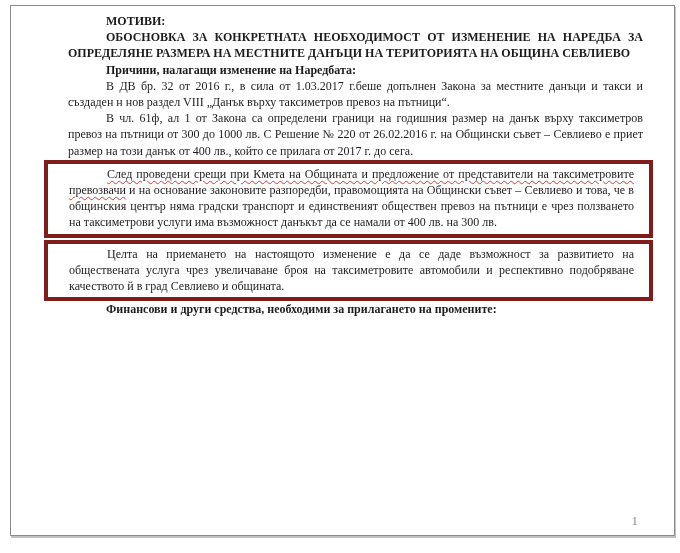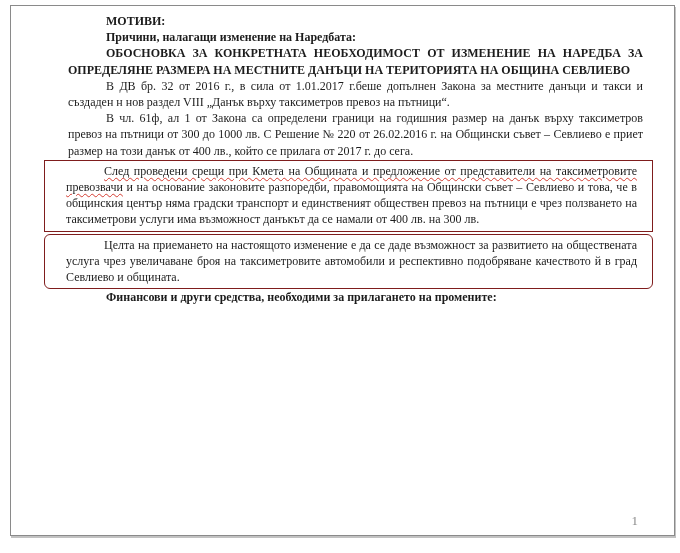--- a/index.html
+++ b/index.html
@@ -37,29 +37,29 @@
     font-size: 12px;
     line-height: 16.2px;
     text-align: justify;
   }
   .content p { margin: 0; text-indent: 38px; }
   .b { font-weight: bold; }
   .title-label { margin-top: 8px; }
   .doc-subtitle { margin-top: 16px; }
   .reasons-heading { margin-top: 21px; }
   .hl-box {
-    border: 1px solid #7f1d1d;
+    border: 4px solid #7f1d1d;
     margin-left: -24px;
     margin-right: -10px;
     padding: 2px 15px 3px 21px;
     margin-top: 1px;
   }
   .hl-box p + p { margin-top: 4px; }
   .goal-heading { margin-top: 13px; }
-  .hl-box.goal-box { margin-top: 2px; border-radius: 6px; }
+  .hl-box.goal-box { margin-top: 2px; }
   .finance-heading { margin-top: 2px; }
   .misspelled {
     text-decoration: underline;
     text-decoration-style: wavy;
     text-decoration-color: #d43c32;
     text-decoration-thickness: 1px;
     text-underline-offset: 2px;
   }
   .page-number {
     position: absolute;
@@ -71,24 +71,24 @@
 </style>
 </head>
 <body>
 
 <div class="canvas">
   <div class="page">
     <div class="content">
 
       <p class="b title-label">МОТИВИ:</p>
 
+      <p class="b doc-subtitle">ОБОСНОВКА ЗА КОНКРЕТНАТА НЕОБХОДИМОСТ ОТ ИЗМЕНЕНИЕ НА НАРЕДБА ЗА ОПРЕДЕЛЯНЕ РАЗМЕРА НА МЕСТНИТЕ ДАНЪЦИ НА ТЕРИТОРИЯТА НА ОБЩИНА СЕВЛИЕВО</p>
+
       <p class="b reasons-heading">Причини, налагащи изменение на Наредбата:</p>
-
-      <p class="b doc-subtitle">ОБОСНОВКА ЗА КОНКРЕТНАТА НЕОБХОДИМОСТ ОТ ИЗМЕНЕНИЕ НА НАРЕДБА ЗА ОПРЕДЕЛЯНЕ РАЗМЕРА НА МЕСТНИТЕ ДАНЪЦИ НА ТЕРИТОРИЯТА НА ОБЩИНА СЕВЛИЕВО</p>
-      <p>В ДВ бр. 32 от 2016 г., в сила от 1.01.2017 г.беше допълнен Закона за местните данъци и такси и създаден н нов  раздел VIII „Данък върху таксиметров превоз на пътници“.</p>
+      <p>В ДВ бр. 32 от 2016 г., в сила от 1.03.2017 г.беше допълнен Закона за местните данъци и такси и създаден н нов  раздел VIII „Данък върху таксиметров превоз на пътници“.</p>
       <p>В чл. 61ф, ал 1 от Закона са определени граници на годишния размер на данък върху таксиметров превоз на пътници от 300 до 1000 лв. С Решение № 220 от 26.02.2016 г. на Общински съвет – Севлиево е приет размер на този данък от 400 лв., който се прилага от 2017 г. до сега.</p>
 
       <div class="hl-box">
         <p><span class="misspelled">След проведени срещи при Кмета на Общината и предложение от представители на таксиметровите превозвачи</span><span> и на основание законовите разпоредби, правомощията на Общински съвет – Севлиево и това, че в общинския център няма градски транспорт и единственият обществен превоз на пътници е чрез ползването на таксиметрови услуги има възможност данъкът да се намали от 400 лв. на 300 лв.</span></p>
       </div>
 
 
       <div class="hl-box goal-box">
         <p>Целта на приемането на настоящото изменение е да се даде възможност за развитието на обществената услуга чрез  увеличаване броя на таксиметровите автомобили и респективно подобряване качеството й в град Севлиево и общината.</p>
       </div>

